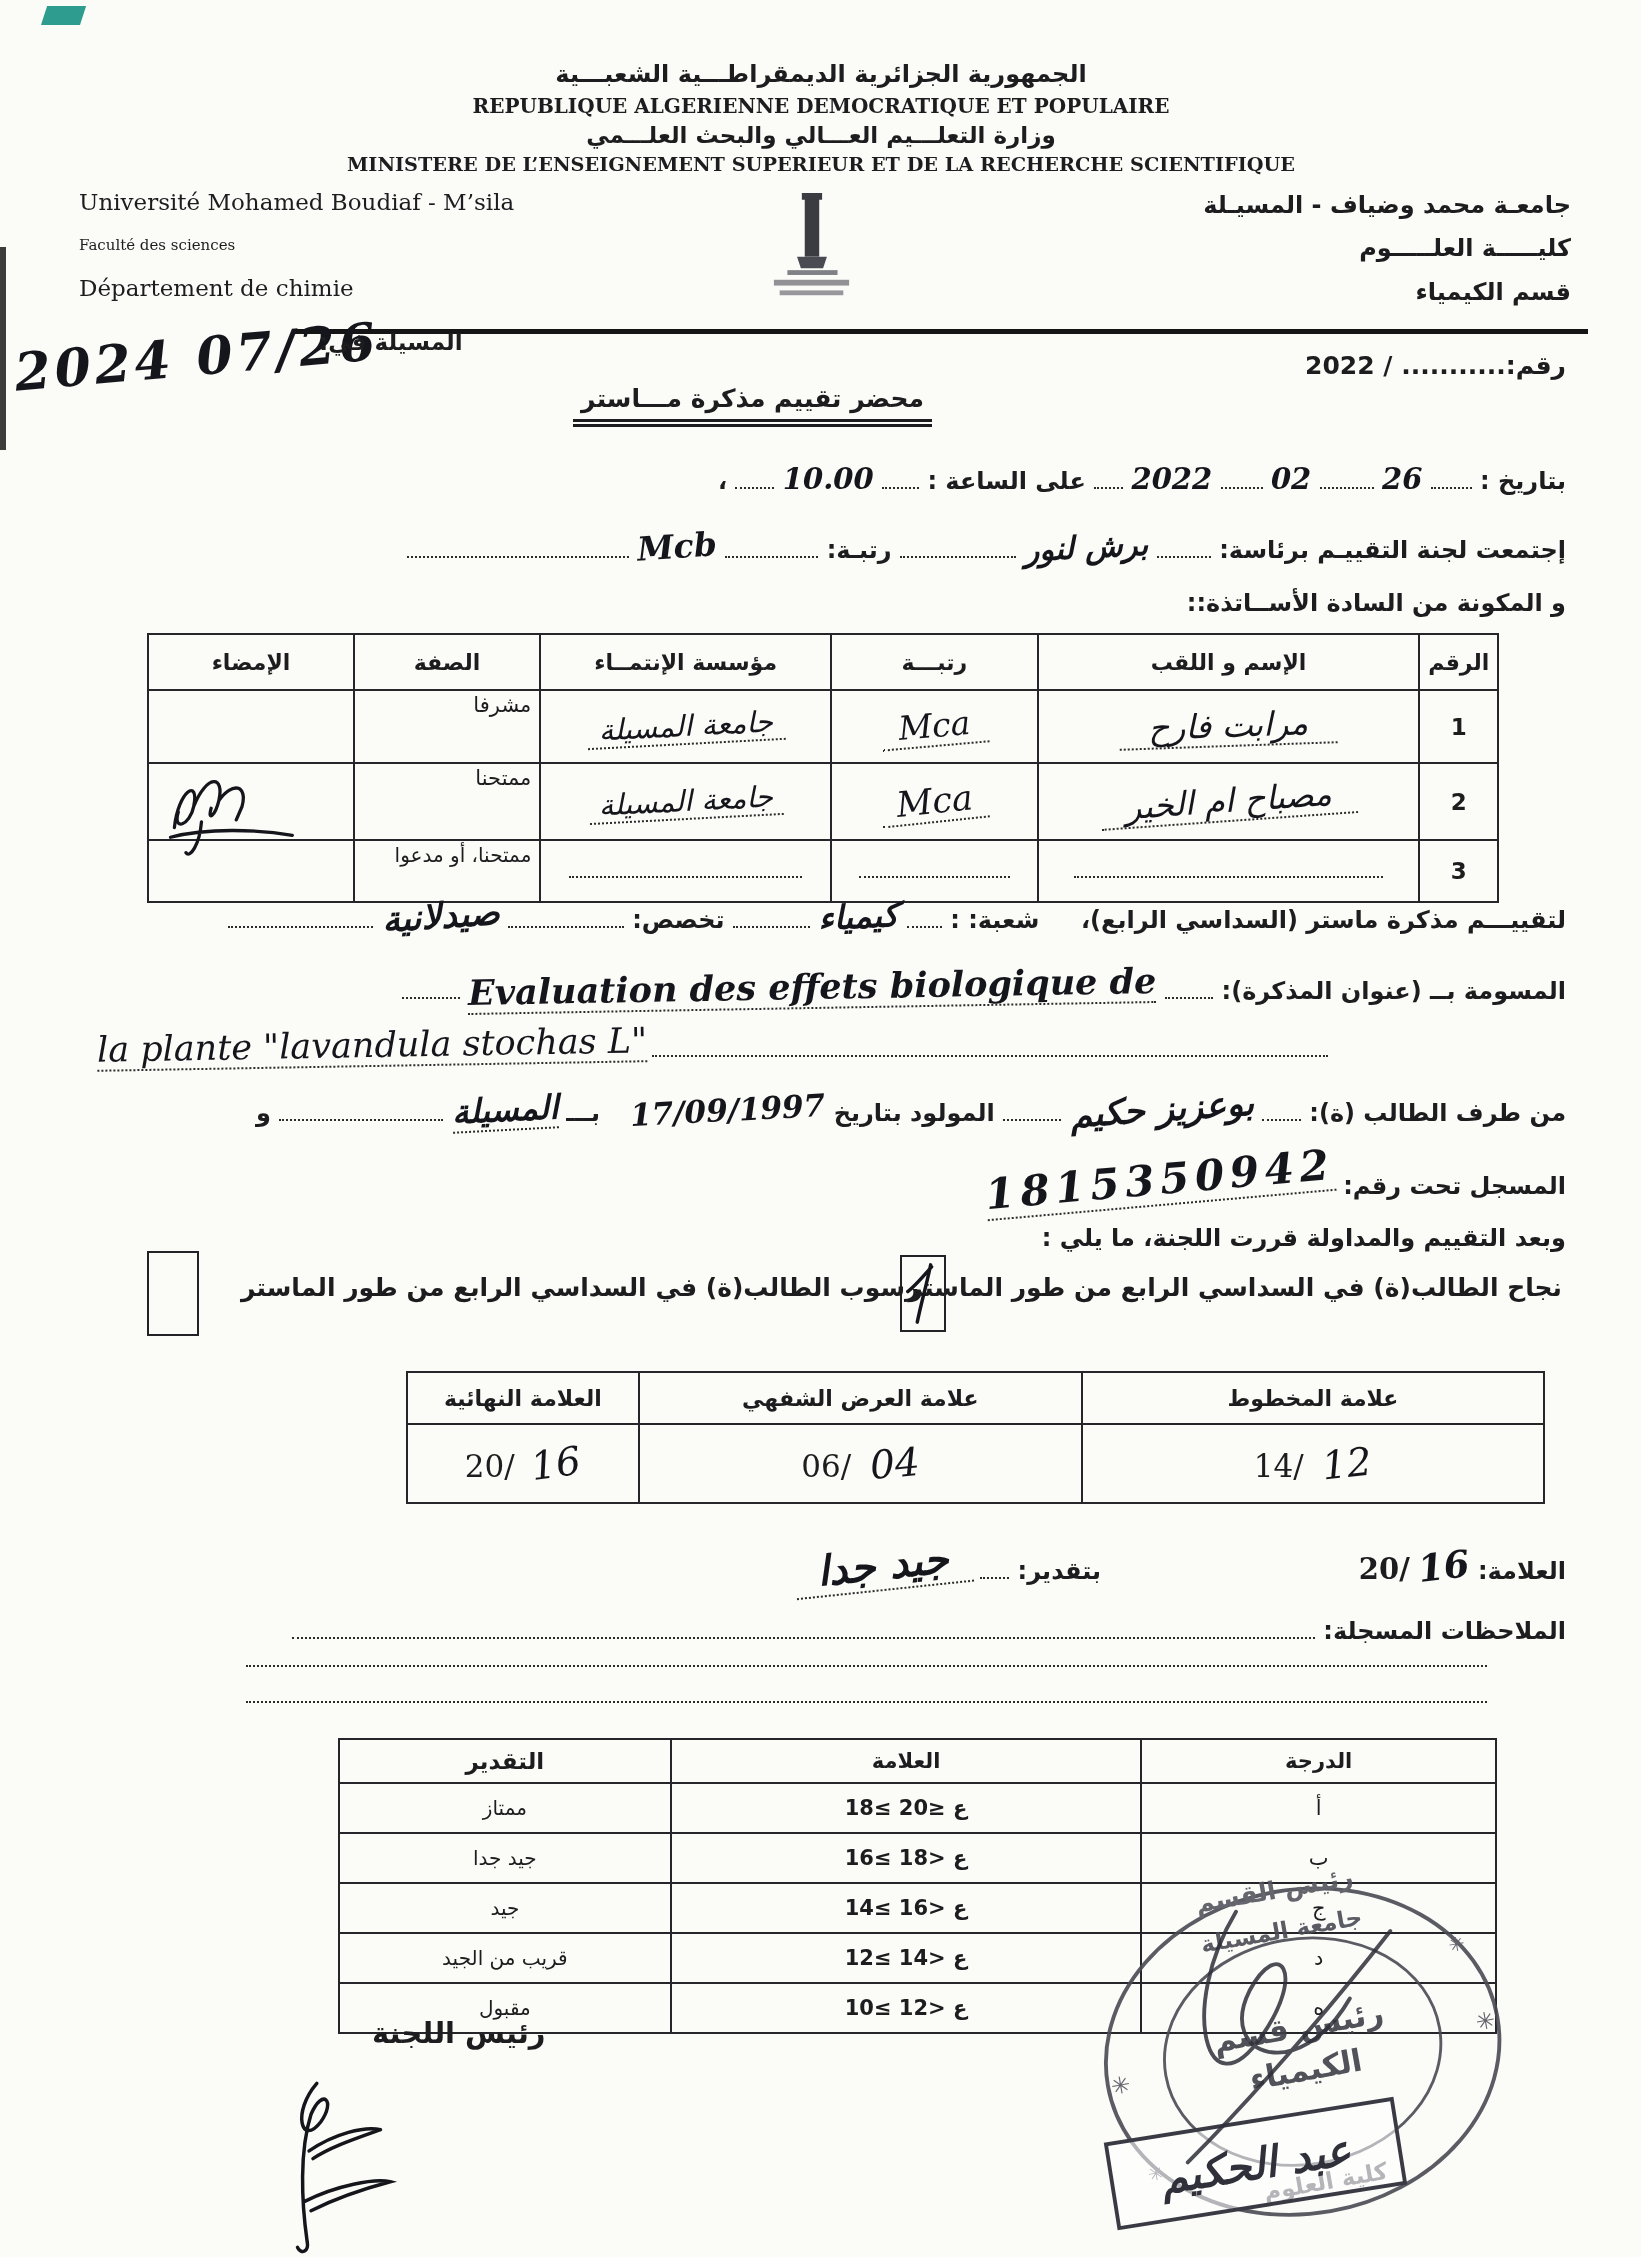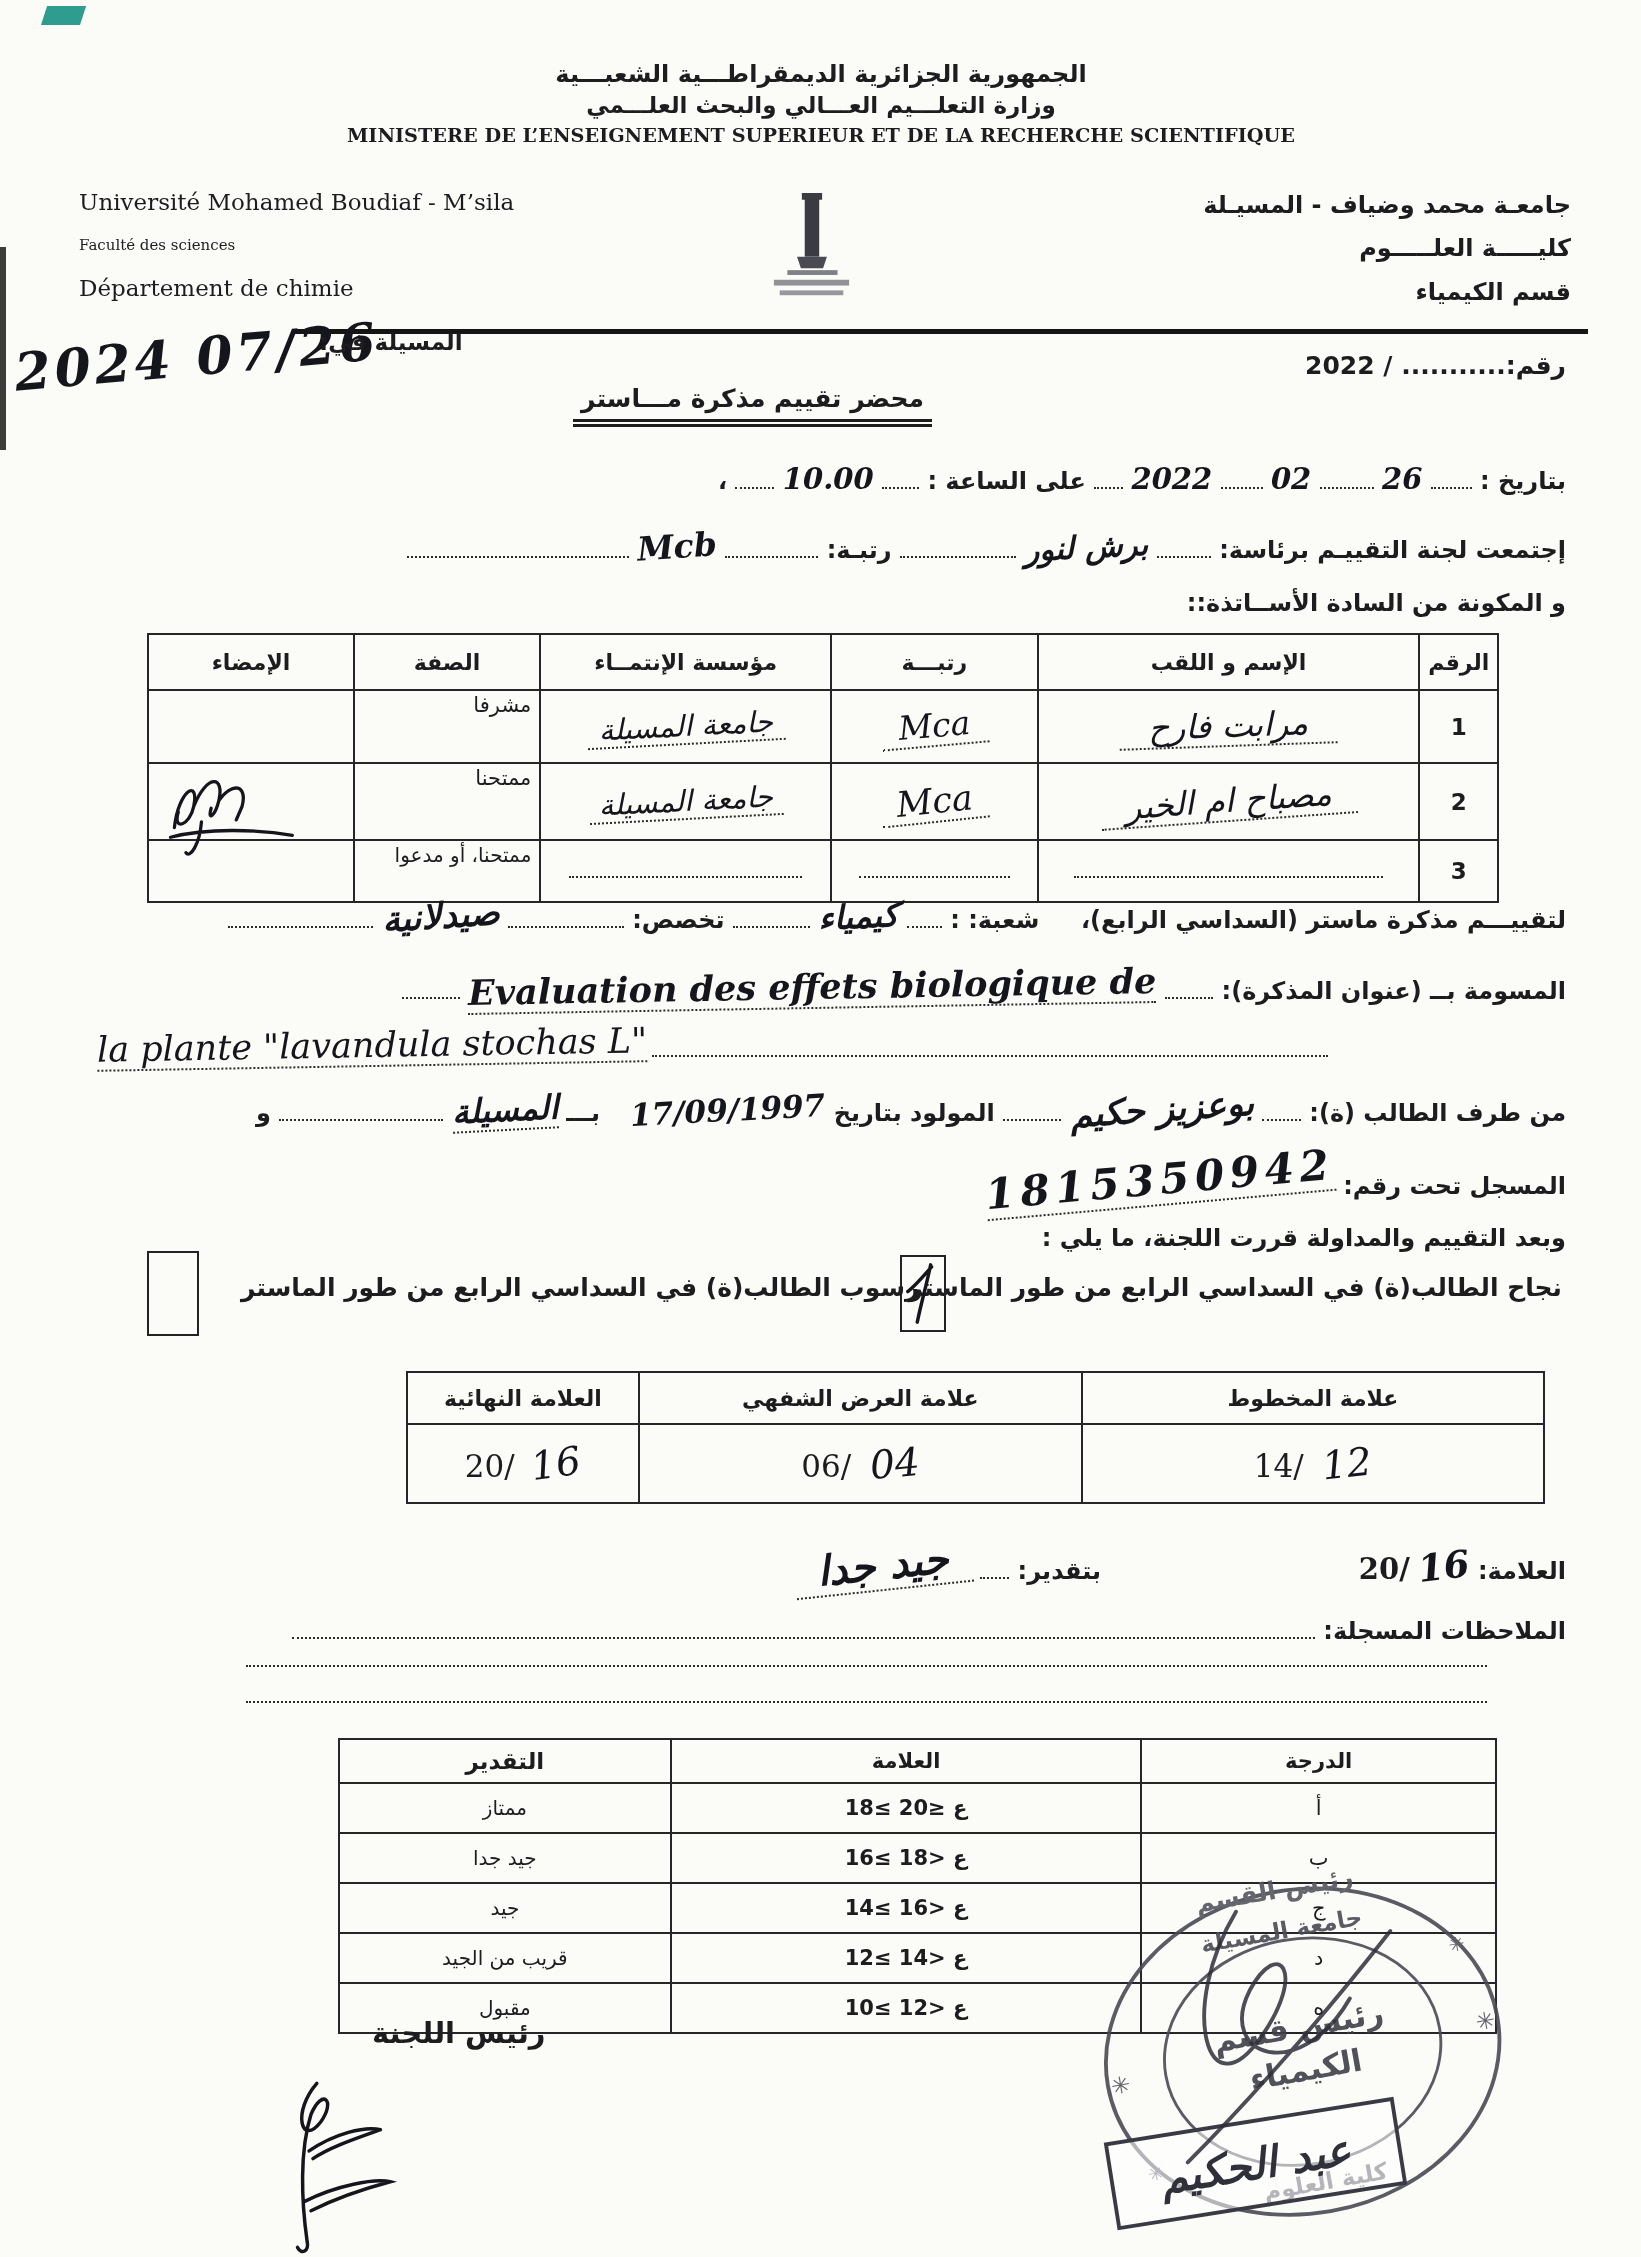--- a/index.html
+++ b/index.html
@@ -25,20 +25,21 @@
 </head>
 <body>
 
 <div class="page">
 
   <div class="abs" style="left:44px;top:5.8px;width:39px;height:19.3px;background:#2e9c8e;transform:skewX(-18deg);"></div>
   <div class="abs" style="left:0;top:247px;width:5.8px;height:203px;background:#1a1a1a;opacity:.85;"></div>
 
   <div class="abs center" style="left:58px;top:60px;width:1526px;">
     <div class="ar b" style="font-size:24px;">الجمهورية الجزائرية الديمقراطـــية الشعبـــية</div>
+    <div class="fr b" style="font-size:20px;margin-top:5.8px;">REPUBLIQUE ALGERIENNE DEMOCRATIQUE ET POPULAIRE</div>
     <div class="ar b" style="font-size:23px;margin-top:3.9px;">وزارة التعلـــيم العـــالي والبحث العلـــمي</div>
     <div class="fr b" style="font-size:19.3px;margin-top:5.8px;">MINISTERE  DE L’ENSEIGNEMENT SUPERIEUR ET DE LA RECHERCHE SCIENTIFIQUE</div>
   </div>
 
   <div class="abs" style="left:79px;top:189px;">
     <div class="fr" style="font-size:23px;">Université Mohamed Boudiaf - M’sila</div>
     <div class="fr" style="font-size:15px;margin-top:21px;">Faculté des sciences</div>
     <div class="fr" style="font-size:23px;margin-top:21px;">Département de chimie</div>
   </div>
 

